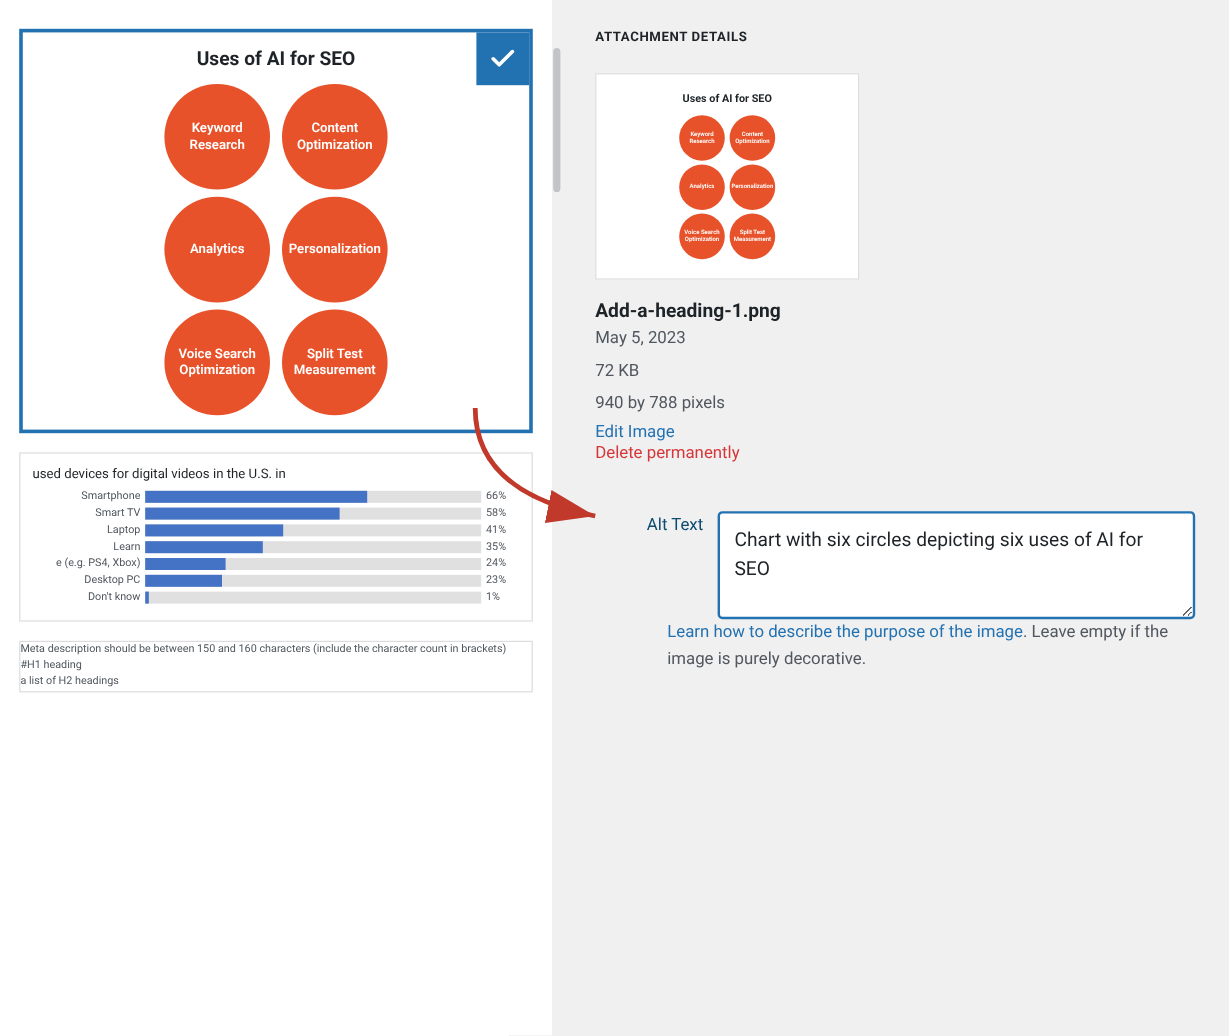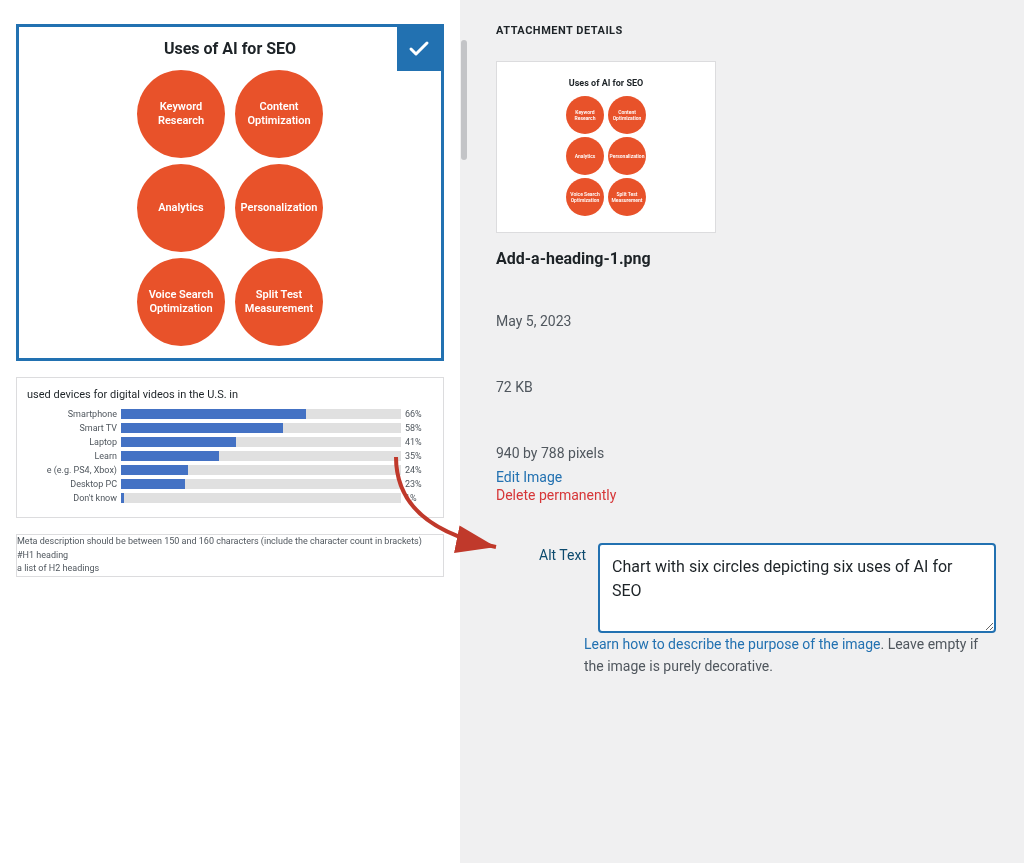--- a/index.html
+++ b/index.html
@@ -249,21 +249,20 @@
     }
     .file-name {
       font-size: 16px;
       font-weight: 700;
       color: #1d2327;
     }
     .file-meta {
       font-size: 14px;
       color: #50575e;
       line-height: 1.8;
-      margin-top: 39px;
     }
     .file-action-link {
       font-size: 14px;
       color: #2271b1;
       cursor: pointer;
       text-decoration: none;
     }
     .file-delete-link {
       font-size: 14px;
       color: #d63638;
@@ -307,21 +306,21 @@
       color: #1d2327;
       resize: vertical;
       outline: none;
       font-family: inherit;
     }
 
     .alt-text-hint {
       font-size: 14px;
       color: #50575e;
       line-height: 1.6;
-      margin-left: 88px;
+      margin-left: 60px;
     }
     .alt-text-hint a {
       color: #2271b1;
       text-decoration: none;
     }
   </style>
 </head>
 <body>
 
 <div class="left-panel">

